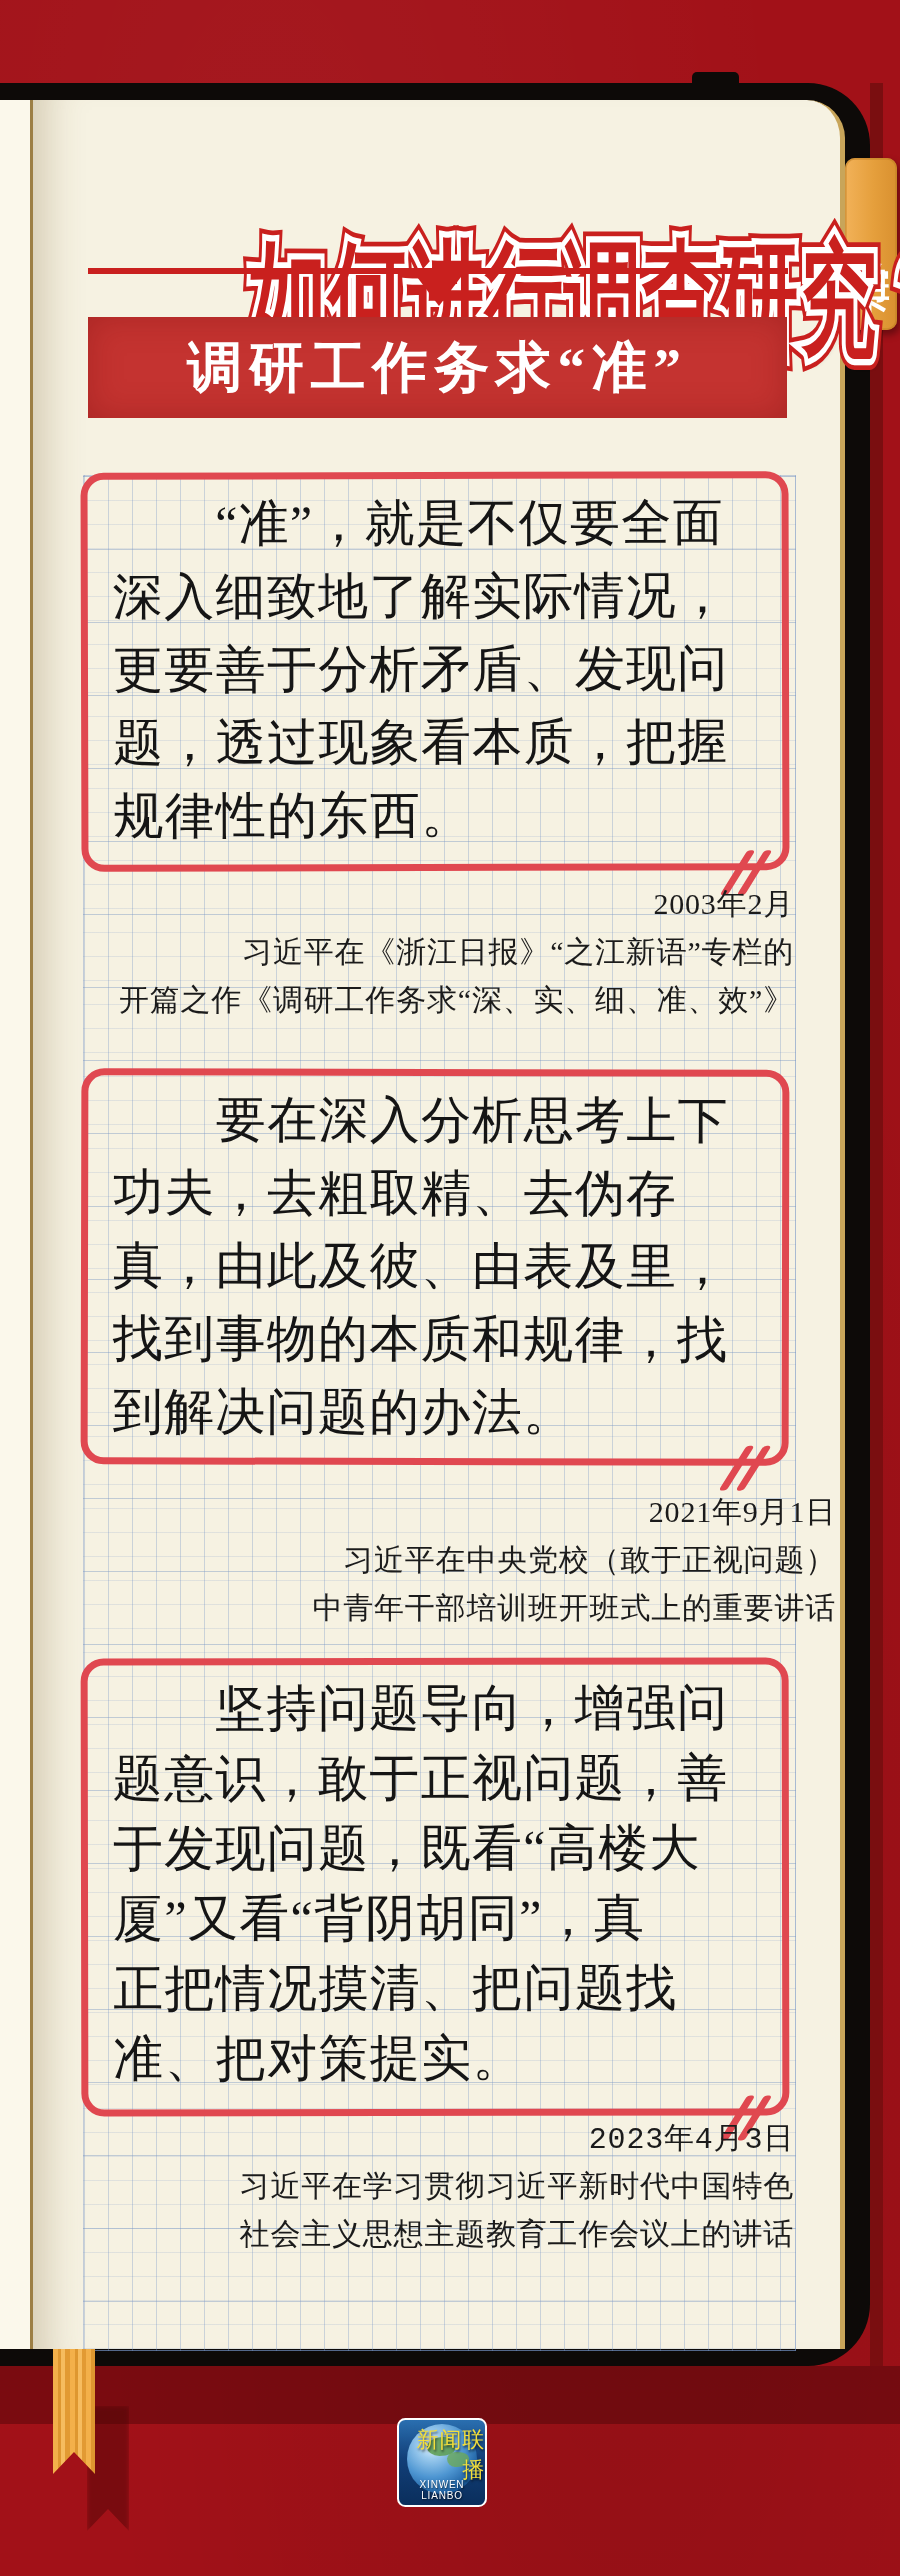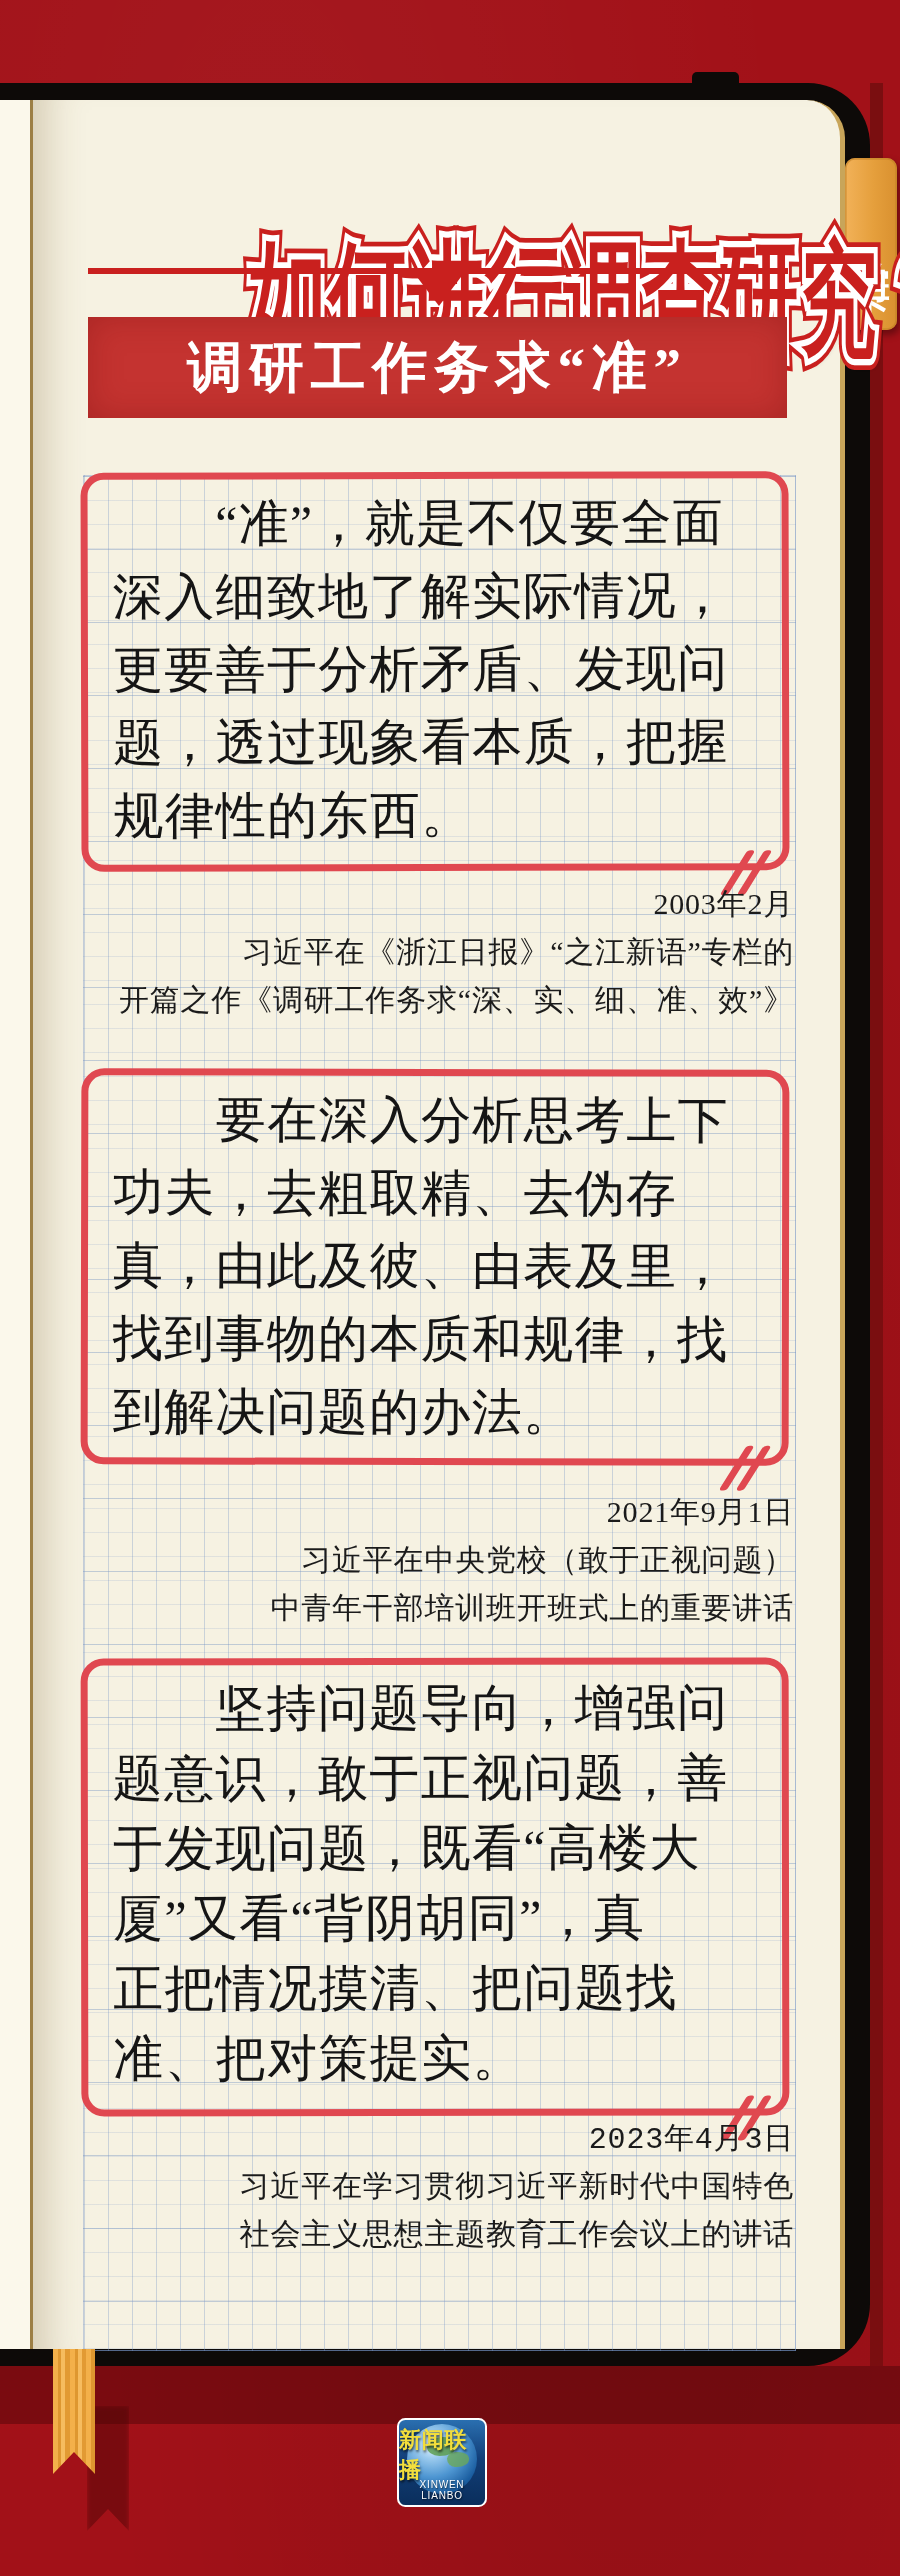--- a/index.html
+++ b/index.html
@@ -89,21 +89,21 @@
     font-size:50px;line-height:73px;letter-spacing:1.3px;color:#151515;
     white-space:pre-line;overflow:hidden;}
   .qbox3 .quote-text{line-height:70px;}
   .slash-mark{position:absolute;right:25px;bottom:-32px;height:45px;}
   .slash-mark i{display:inline-block;width:7.5px;height:45px;background:#e04850;
     border-radius:3.3px;transform:skewX(-32deg);margin-left:9.2px;}
 
   
   .attr{position:absolute;left:50px;width:711px;text-align:right;color:#1b1b1b;}
   .attr1{top:780px;}
-  .attr2{top:1388px;}
+  .attr2{top:1388px;padding-left:42px;}
   .attr3{top:2016px;font-family:Liberation Mono, monospace;}
   .attr-date,.attr-source{font-size:30px;line-height:48px;letter-spacing:0.8px;
     white-space:pre-line;}
 
   
   .ribbon-shadow{position:absolute;left:87px;top:2406px;width:42px;height:125px;
     background:rgba(70,5,5,0.45);filter:blur(2.5px);
     clip-path:polygon(0 0,100% 0,100% 100%,50% calc(100% - 22px),0 100%);}
   .ribbon{position:absolute;left:53px;top:2349px;width:42px;height:125px;
     background:repeating-linear-gradient(90deg,
@@ -114,22 +114,22 @@
   .logo{position:absolute;left:397px;top:2418px;width:90px;height:89px;
     border:2.5px solid #fff;border-radius:8.3px;box-sizing:border-box;
     background:linear-gradient(180deg,#2a6fb0 0%,#123f79 45%,#0a2e5c 100%);
     overflow:hidden;font-family:"Liberation Sans",sans-serif;}
   .globe{position:absolute;left:8.3px;top:4.2px;width:70px;height:70px;border-radius:50%;
     background:radial-gradient(circle at 35% 30%, #eaf6ff 0%, #9ccbee 20%, #4e96d2 48%, #1b5ea0 75%, #0d3a70 100%);}
   .land1{position:absolute;left:20px;top:13.3px;width:28px;height:18.3px;background:#5d9e50;
     border-radius:60% 40% 55% 45%/55% 60% 40% 50%;opacity:.85;}
   .land2{position:absolute;left:40px;top:28px;width:22px;height:15px;background:#6aa85a;
     border-radius:45% 55% 60% 40%/50% 45% 55% 60%;opacity:.8;}
-  .logo-cn{position:absolute;left:0;bottom:20px;width:100%;text-align:left;
-    color:#f2de3c;font-size:22px;font-weight:bold;letter-spacing:0.8px;
+  .logo-cn{position:absolute;left:0;bottom:20px;width:100%;text-align:right;
+    color:#f2de3c;font-size:22px;font-weight:normal;letter-spacing:0.8px;
     text-shadow:0.8px 1.7px 2.5px rgba(0,0,0,0.65);
     font-family:"Liberation Serif",serif;}
   .logo-en{position:absolute;left:0;bottom:4.2px;width:100%;text-align:center;
     color:#fff;font-size:10px;font-weight:normal;letter-spacing:0.8px;
     text-shadow:0.8px 0.8px 1.7px rgba(0,0,0,0.6);}
 </style>
 </head>
 <body>
 
 <div class="card">

